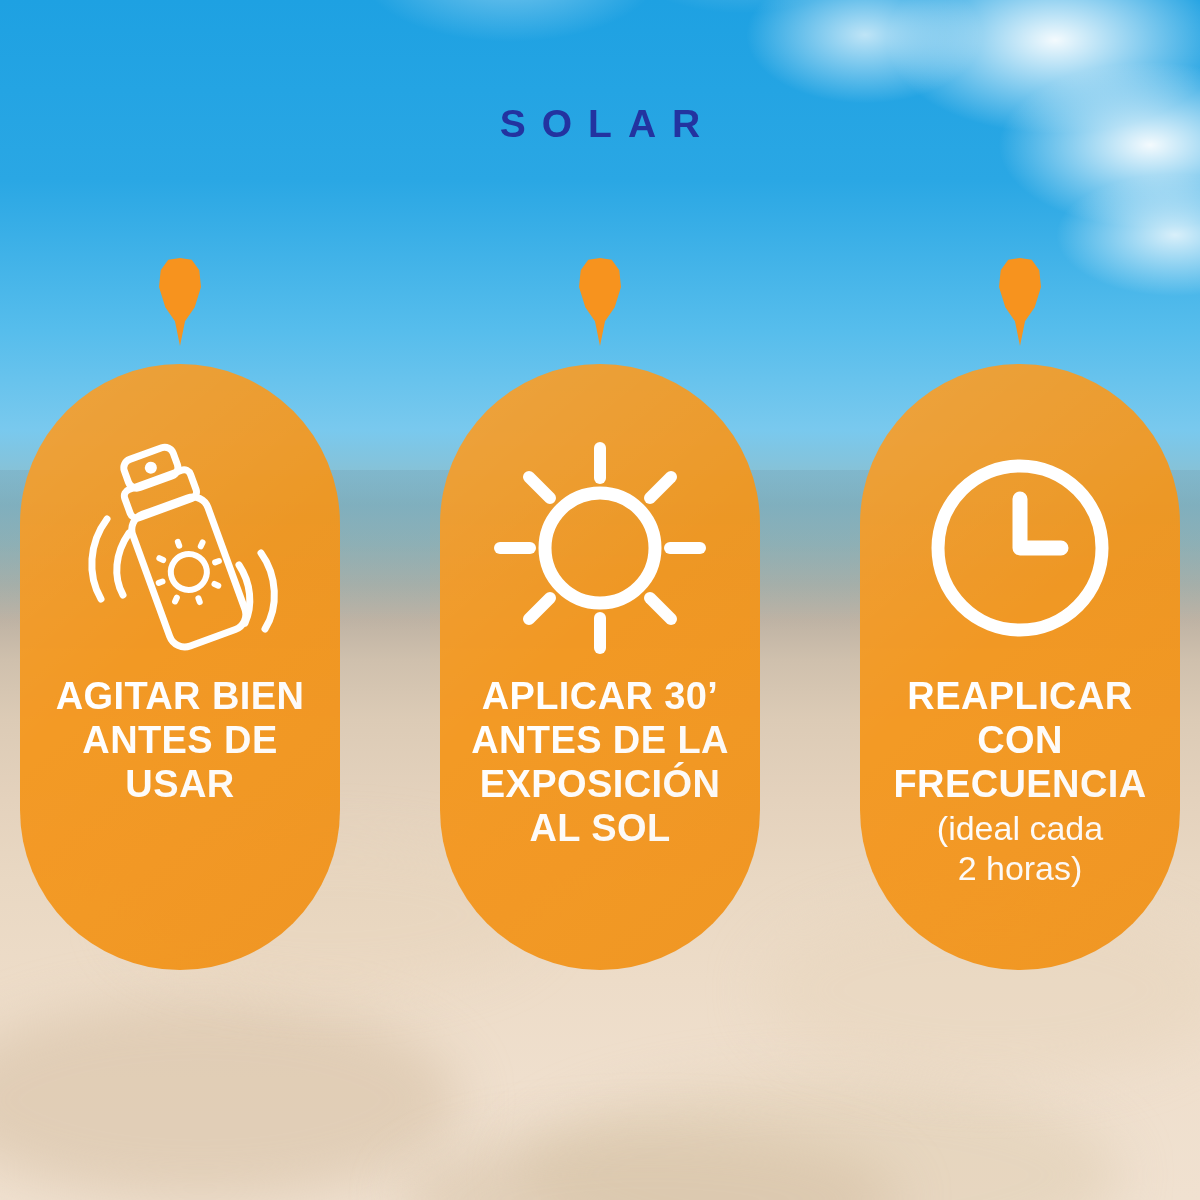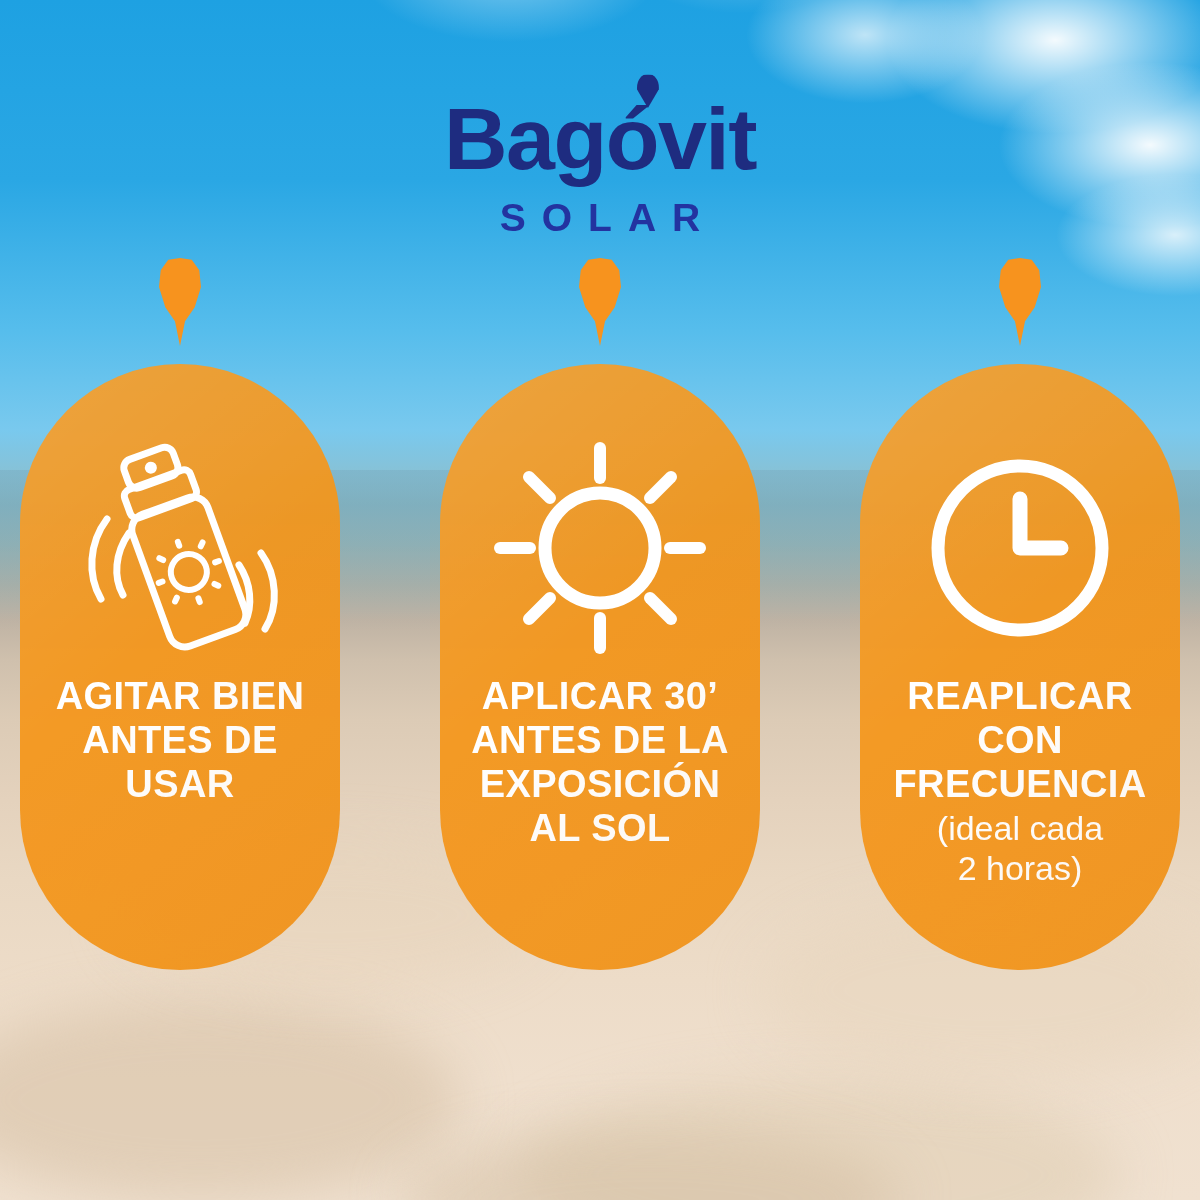--- a/index.html
+++ b/index.html
@@ -169,24 +169,20 @@
 
   <div class="seahaze" style="top:470px; height:160px; background:linear-gradient(to bottom, rgba(120,170,190,.45), rgba(150,165,165,.25), rgba(190,180,165,.05));"></div>
 
   <div class="sandblob" style="left:-60px; top:1000px; width:520px; height:200px; background:rgba(214,192,164,.55);"></div>
   <div class="sandblob" style="left:520px; top:1080px; width:600px; height:190px; background:rgba(222,203,176,.5);"></div>
   <div class="sandblob" style="left:760px; top:900px; width:460px; height:180px; background:rgba(232,214,190,.5);"></div>
   <div class="sandblob" style="left:120px; top:840px; width:420px; height:150px; background:rgba(228,208,182,.35);"></div>
   <div class="sandblob" style="left:400px; top:1130px; width:500px; height:140px; background:rgba(205,182,152,.4);"></div>
 
   <div id="logo">
-    <div class="word">
-      <span>Bagóvit</span>
-      <span class="accent"></span>
-    </div>
     <div class="sub">SOLAR</div>
   </div>
 
   <div id="cards">
 
     <div class="card-wrap">
       <div class="drop"></div>
       <div class="card">
         <div class="icon-box">
           <svg width="230" height="215" viewBox="0 0 230 215">

